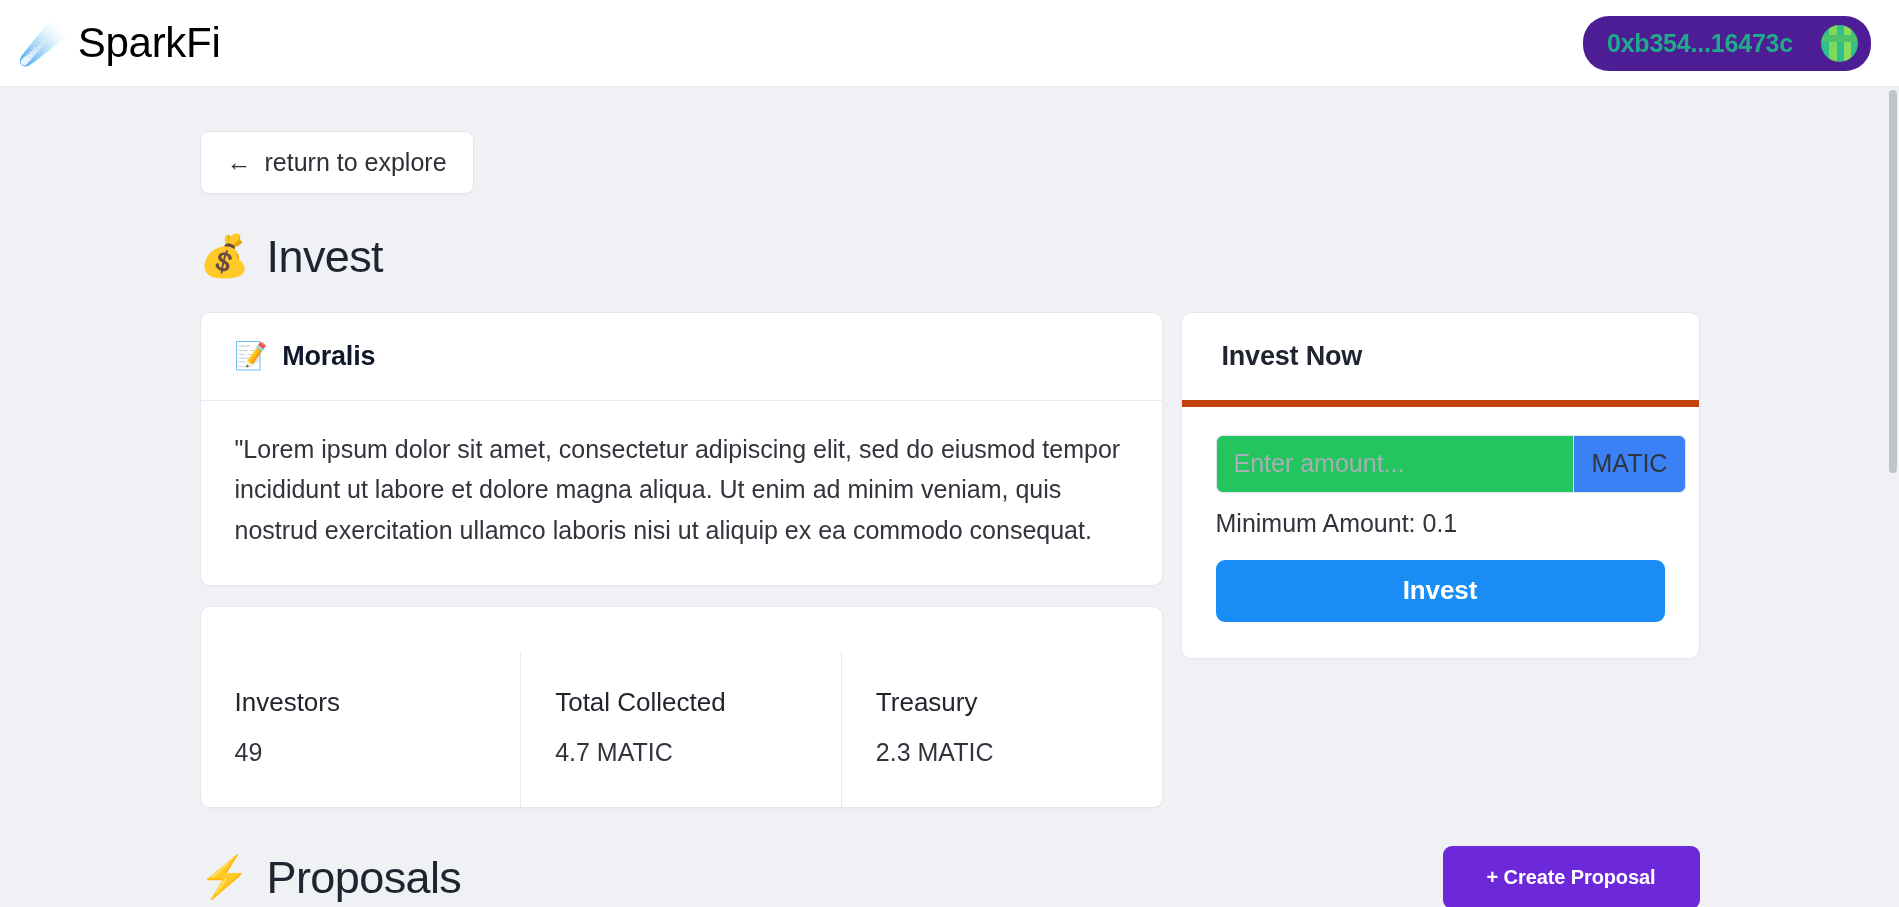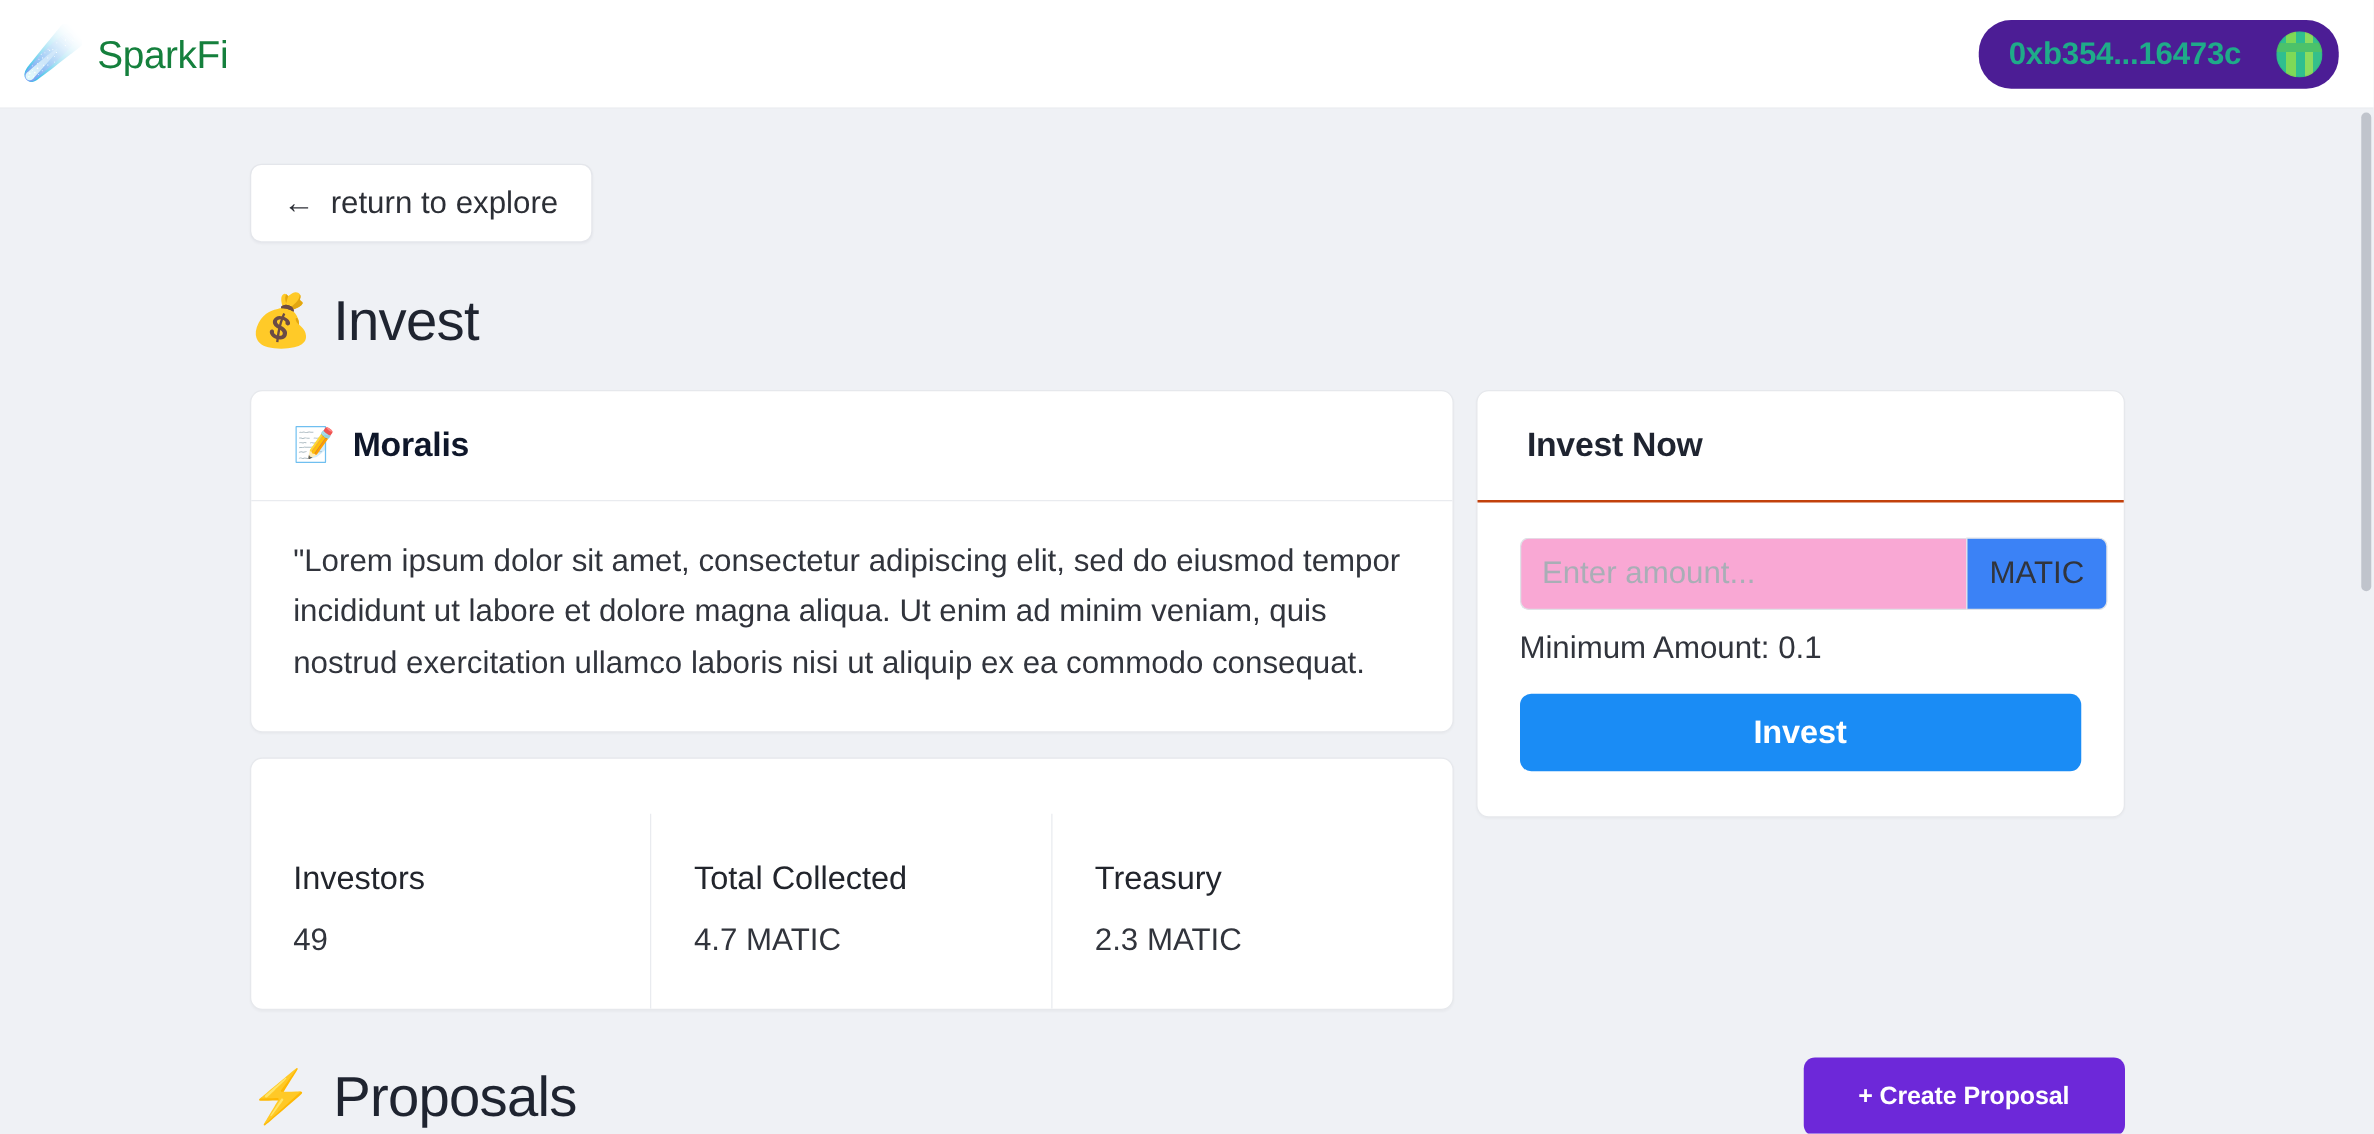--- a/index.html
+++ b/index.html
@@ -18,21 +18,21 @@
     height:87px;
     background:#ffffff;
     border-bottom:1px solid #e7e9ee;
     display:flex; align-items:center;
     padding:0 28px 0 18px;
     z-index:5;
   }
   .brand { display:flex; align-items:center; gap:10px; }
   .brand-logo { font-size:40px; line-height:1; display:block; }
   .brand-name {
-    font-size:31px; font-weight:400; color:#15803d;
+    font-size:42px; font-weight:400; color:#000000;
     letter-spacing:-0.3px; line-height:1;
   }
   .nav-spacer { flex:1 1 auto; }
   .wallet-pill {
     display:flex; align-items:center; gap:28px;
     background:#4c1d95;
     border-radius:26px;
     padding:9px 13px 9px 24px;
     cursor:pointer;
   }
@@ -134,37 +134,37 @@
     border-right:1px solid #e9ebef;
     margin-top:44px;
   }
   .stat:last-child { border-right:none; }
   .stat-label { font-size:26px; color:#22252c; margin-bottom:20px; }
   .stat-value { font-size:25px; color:#31343c; }
 
   
   .invest-head {
     padding:28px 40px;
-    border-bottom:2px solid #c2410c;
+    border-bottom:7px solid #c2410c;
   }
   .invest-title { font-size:27px; font-weight:700; color:#1f2430; letter-spacing:-0.2px; }
   .invest-body { padding:28px 34px 36px; }
 
   .input-group { display:flex; width:100%; }
   .amount-input {
     flex:1 1 auto;
     height:58px;
     border:1px solid #dfe2e7;
     border-right:none;
     border-radius:7px 0 0 7px;
     padding:0 17px;
     font-size:25px;
     color:#31343c;
     font-family:"Liberation Sans", sans-serif;
-    background:#f9a8d4;
+    background:#22c55e;
     outline:none;
   }
   .amount-input::placeholder { color:#a9aeb6; }
   .input-addon {
     display:flex; align-items:center; justify-content:center;
     height:58px;
     padding:0 18px;
     border:1px solid #dfe2e7;
     border-radius:0 7px 7px 0;
     background:#3b82f6;

